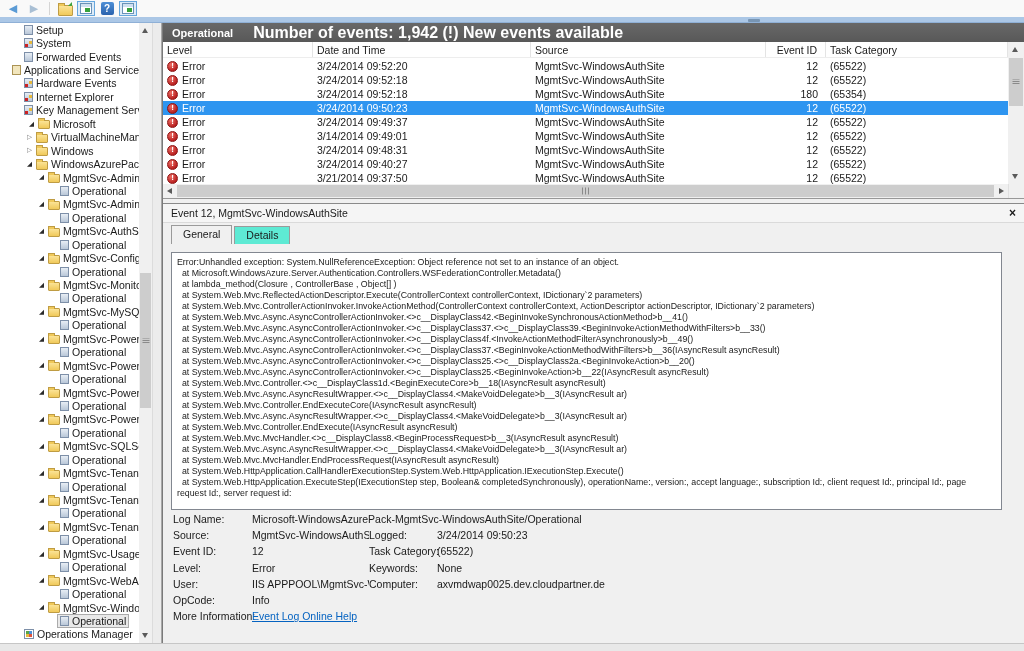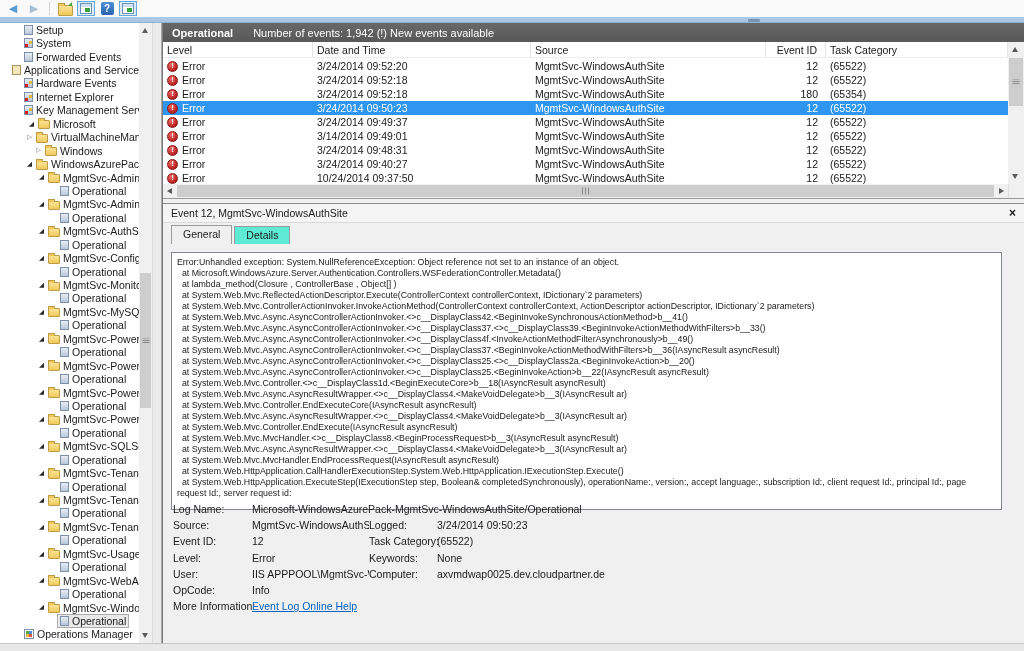--- a/index.html
+++ b/index.html
@@ -69,21 +69,21 @@
   .hthumb{position:absolute;top:1px;bottom:1px;background:#cdcdcd;}
   .hthumb .grip{position:absolute;left:50%;top:50%;transform:translate(-50%,-50%);width:8px;height:7px;
             background:repeating-linear-gradient(90deg,#8a8a8a 0 1px,transparent 1px 3px);}
 
   
   .main{position:absolute;left:162px;top:23px;width:862px;height:620px;background:#f0f0f0;
         border-left:1px solid #7a7a7a;box-sizing:border-box;}
   .panel-header{height:19px;background:linear-gradient(#686868,#585858);color:#fff;display:flex;
         align-items:center;padding:0 9px;gap:20px;}
   .ph-title{font-size:11px;font-weight:bold;}
-  .ph-sub{font-size:11px;}
+  .ph-sub{font-size:16px;font-weight:bold;}
 
   .event-table{position:relative;height:156px;background:#fff;border-bottom:1px solid #989898;box-sizing:content-box;}
   .thead{display:flex;height:16px;line-height:16px;font-size:10.5px;border-bottom:1px solid #ededed;
          padding-right:16px;box-sizing:border-box;background:#fff;}
   .hc{box-sizing:border-box;padding-left:4px;border-right:1px solid #e4e4e4;overflow:hidden;white-space:nowrap;}
   .c-level{width:150px;flex:none;}
   .c-date{width:218px;flex:none;}
   .c-source{width:235px;flex:none;}
   .c-eid{width:60px;flex:none;text-align:right;padding-right:8px;box-sizing:border-box;}
   .c-cat{flex:1;}
@@ -115,21 +115,21 @@
   .pv-close::before{content:"×";}
   .tabs{height:21px;display:flex;align-items:flex-end;padding-left:8px;position:relative;}
   .tabs::after{content:"";position:absolute;left:0;right:0;bottom:0;height:1px;background:#9a9a9a;}
   .tab{position:relative;font-size:10.5px;padding:2px 11px 3px;border:1px solid #9a9a9a;border-bottom:none;
        background:#5eead4;margin-right:2px;z-index:1;}
   .tab.active{background:#f0f0f0;z-index:3;padding-bottom:4px;}
   .tab-content{position:absolute;left:0;right:0;top:39px;bottom:0;background:#f0f0f0;}
   .msg-box{position:absolute;left:8px;top:9px;right:22px;height:258px;background:#fff;
            border:1px solid #828790;padding:4px 5px;box-sizing:border-box;overflow:hidden;
            font-size:8.8px;line-height:11px;white-space:pre-wrap;}
-  .fields{position:absolute;left:10px;right:14px;top:258px;display:grid;
+  .fields{position:absolute;left:10px;right:14px;top:268px;display:grid;
           grid-template-columns:79px 117px 68px 1fr;grid-auto-rows:16.2px;
           font-size:10.5px;align-items:center;}
   .fl{white-space:nowrap;}
   .fv{white-space:nowrap;overflow:hidden;}
   .fv-span{grid-column:2/5;}
   .link{color:#0563c1;text-decoration:underline;}
 
   .bottom-bar{position:absolute;left:0;bottom:0;width:1024px;height:8px;background:#e8e8e8;
               border-top:1px solid #c6c6c6;box-sizing:border-box;}
 </style>
@@ -230,21 +230,21 @@
       </div>
 
       <div class="tree-row" style="padding-left: 25px;">
         <span class="exp exp-closed"></span>
         <span class="node">
           <span class="tree-ico i-folder"></span>
           <span class="tree-label">VirtualMachineManager</span>
         </span>
       </div>
 
-      <div class="tree-row" style="padding-left: 34px;">
+      <div class="tree-row" style="padding-left: 25px;">
         <span class="exp exp-closed"></span>
         <span class="node">
           <span class="tree-ico i-folder"></span>
           <span class="tree-label">Windows</span>
         </span>
       </div>
 
       <div class="tree-row" style="padding-left: 25px;">
         <span class="exp exp-open"></span>
         <span class="node">
@@ -650,21 +650,21 @@
             <span class="ec c-source">MgmtSvc-WindowsAuthSite</span>
             <span class="ec c-eid">12</span>
             <span class="ec c-cat">(65522)</span>
           </div>
 
           <div class="erow">
             <span class="ec c-level">
               <span class="err-ico"></span>
               <span>Error</span>
             </span>
-            <span class="ec c-date">10/24/2014 09:37:50</span>
+            <span class="ec c-date">3/21/2014 09:37:50</span>
             <span class="ec c-source">MgmtSvc-WindowsAuthSite</span>
             <span class="ec c-eid">12</span>
             <span class="ec c-cat">(65522)</span>
           </div>
         </div>
       <div class="list-vscroll">
         <span class="sb-up"></span>
         <span class="vthumb">
             <span class="grip"></span>
           </span>

